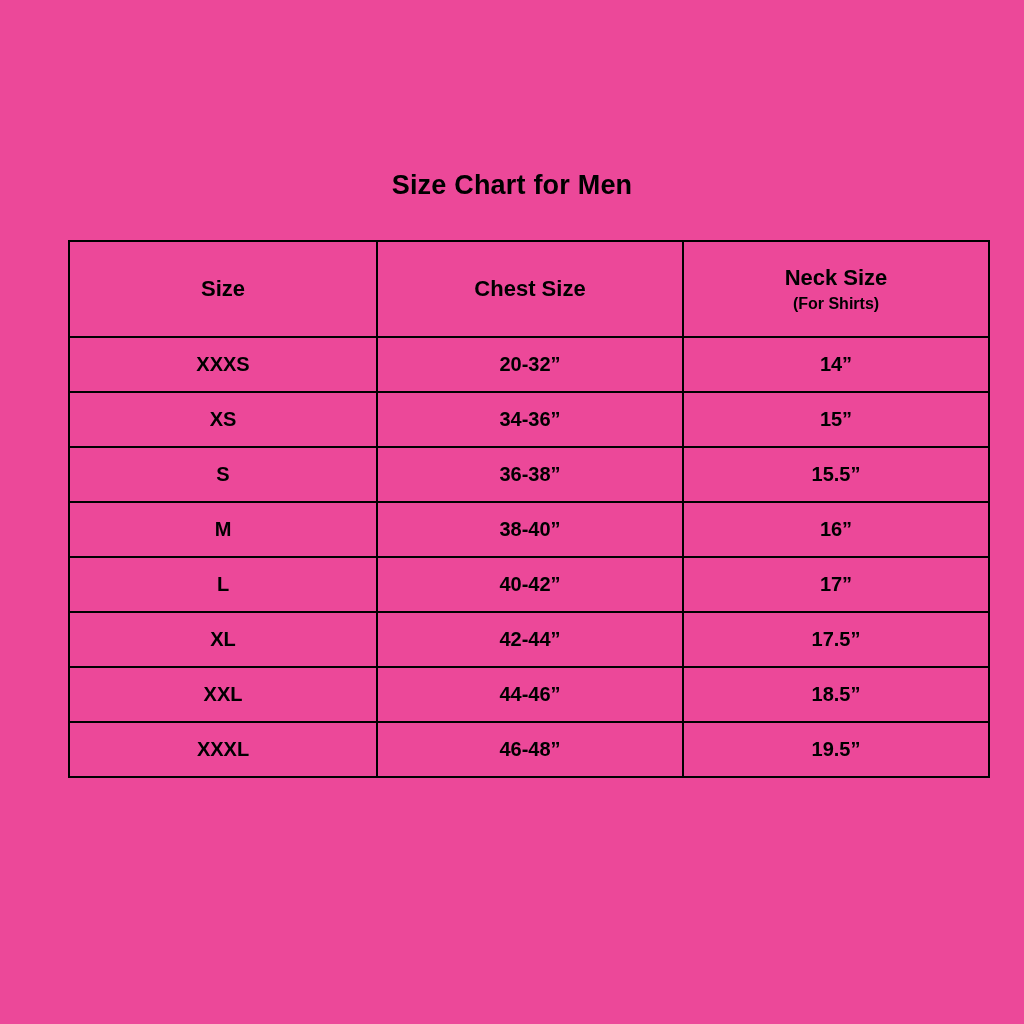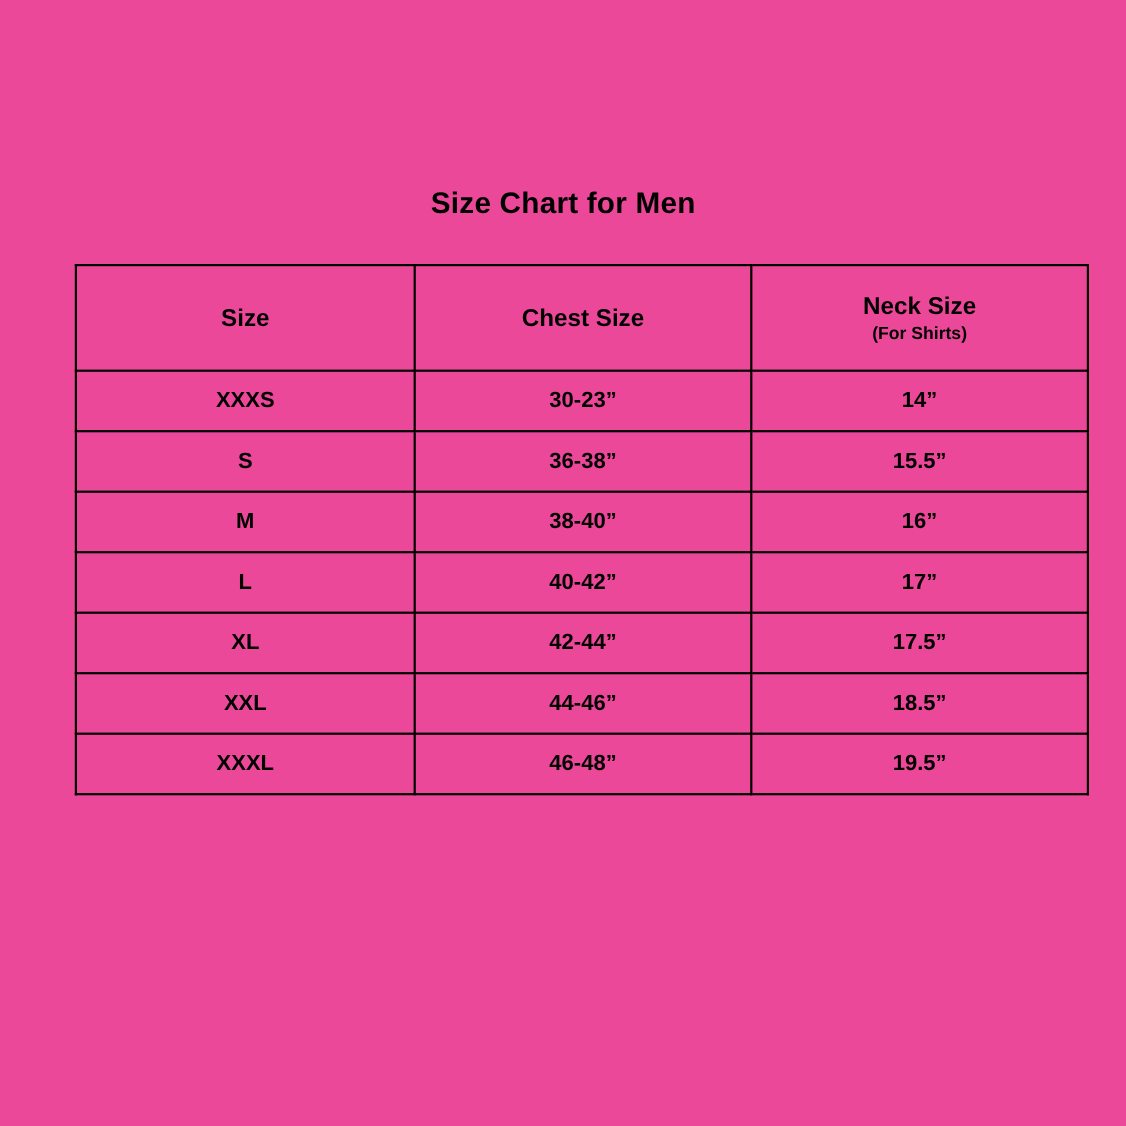--- a/index.html
+++ b/index.html
@@ -100,22 +100,27 @@
           </th>
           <th>
             <span>Neck Size</span>
             <span class="sub">(For Shirts)</span>
           </th>
         </tr>
       </thead>
       <tbody>
         <tr>
           <td class="size-cell">XXXS</td>
-          <td>30-23”</td>
+          <td>20-32”</td>
           <td>14”</td>
+        </tr>
+        <tr>
+          <td class="size-cell">XS</td>
+          <td>34-36”</td>
+          <td>15”</td>
         </tr>
         <tr>
           <td class="size-cell">S</td>
           <td>36-38”</td>
           <td>15.5”</td>
         </tr>
         <tr>
           <td class="size-cell">M</td>
           <td>38-40”</td>
           <td>16”</td>

